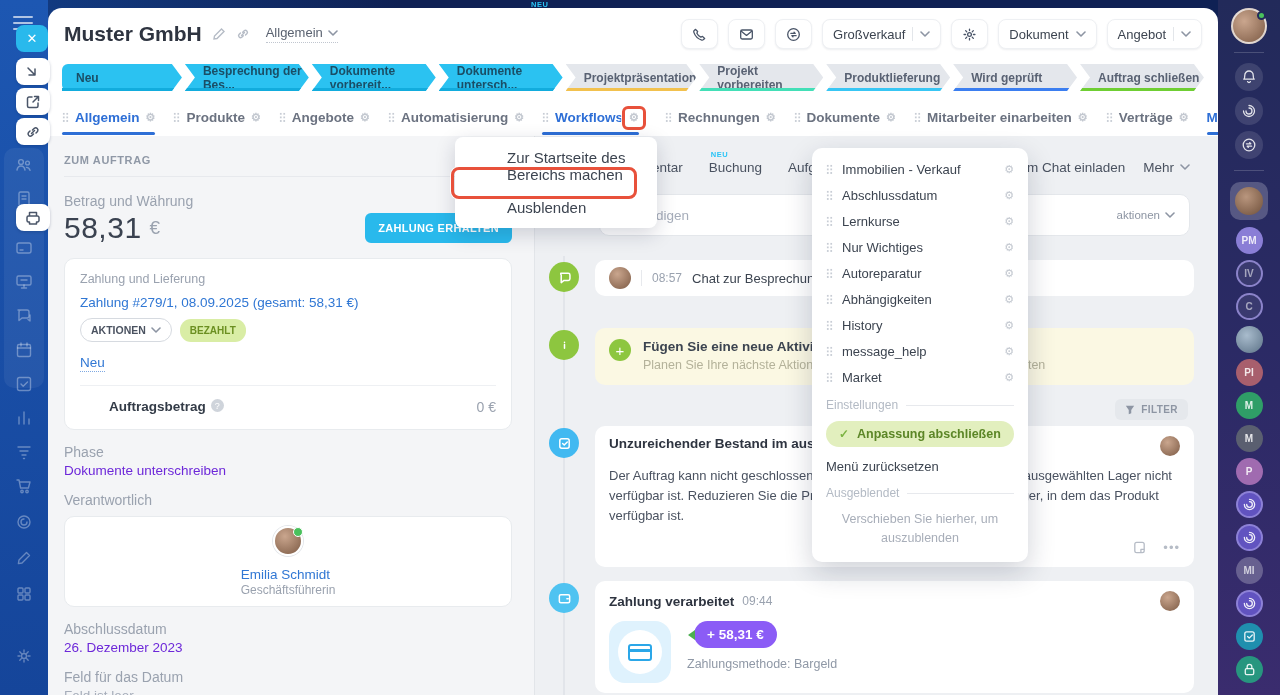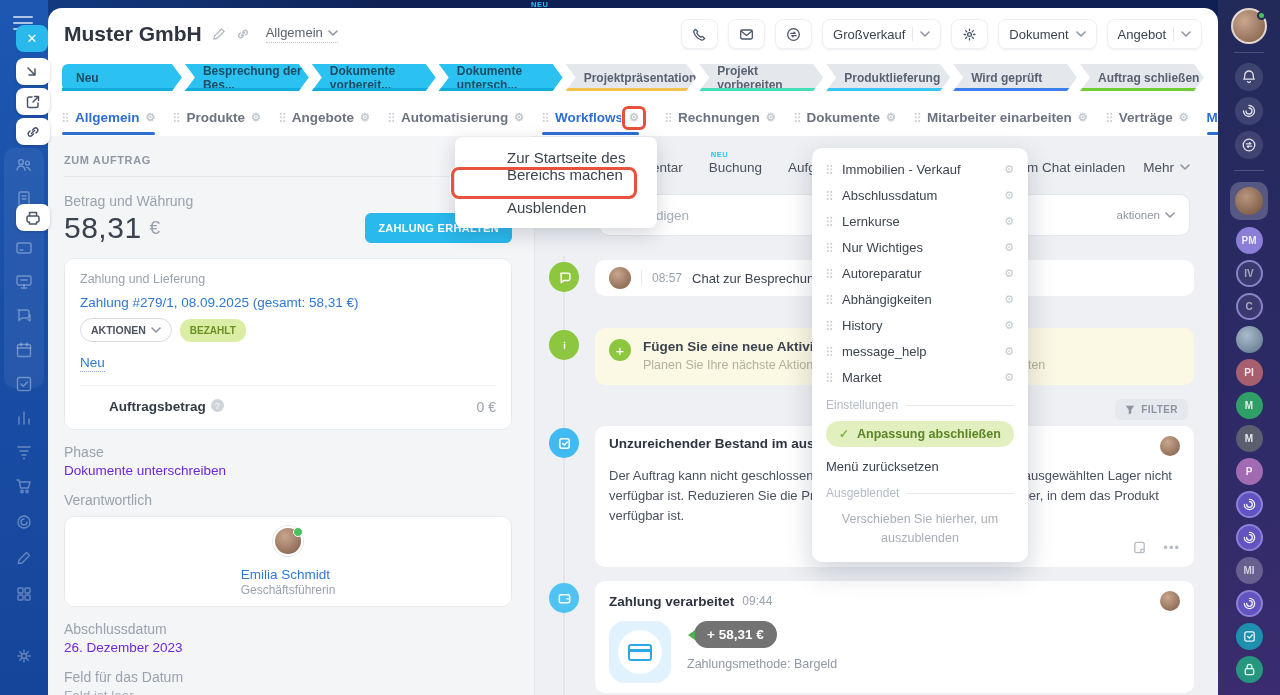--- a/index.html
+++ b/index.html
@@ -188,21 +188,21 @@
   .moredots::before { content:"•••"; }
   .pay-head { display:flex; align-items:center; gap:8px; }
   .pay-title { font-size:13.5px; font-weight:bold; color:#2e3440; }
   .pay-body { display:flex; gap:16px; margin-top:10px; }
   .pay-icon { width:62px; height:62px; border-radius:16px; background:#dff2fd; display:flex; align-items:center;
               justify-content:center; flex:none; }
   .pay-icon .circ { width:44px; height:44px; border-radius:50%; background:#fff; display:flex;
               align-items:center; justify-content:center; }
   .ccard { width:24px; height:17px; border:2px solid #2ba7e8; border-radius:3px; position:relative; }
   .ccard::before { content:""; position:absolute; left:0; right:0; top:3px; height:3px; background:#2ba7e8; }
-  .amount-pill { display:inline-flex; background:#737373; color:#fff; font-size:13.5px; font-weight:bold;
+  .amount-pill { display:inline-flex; background:#8b5cf6; color:#fff; font-size:13.5px; font-weight:bold;
                  border-radius:14px; padding:6px 13px; position:relative; margin-left:7px; }
   .amount-pill::before { content:""; position:absolute; left:-6px; top:50%; margin-top:-5px;
                  border:5px solid transparent; border-right:7px solid #4caf50; border-left:none; }
   .pay-line { font-size:13px; margin-top:11px; color:#4a5260; }
   .pay-line .l1 { color:#8f98a6; margin-right:46px; }
   .pay-line .lk { color:#3077d4; }
   .pay-meth { font-size:12.5px; color:#8f98a6; margin-top:9px; }
 
   
   .ctxmenu { position:absolute; left:407px; top:129px; width:202px; background:#fff; border-radius:8px;

